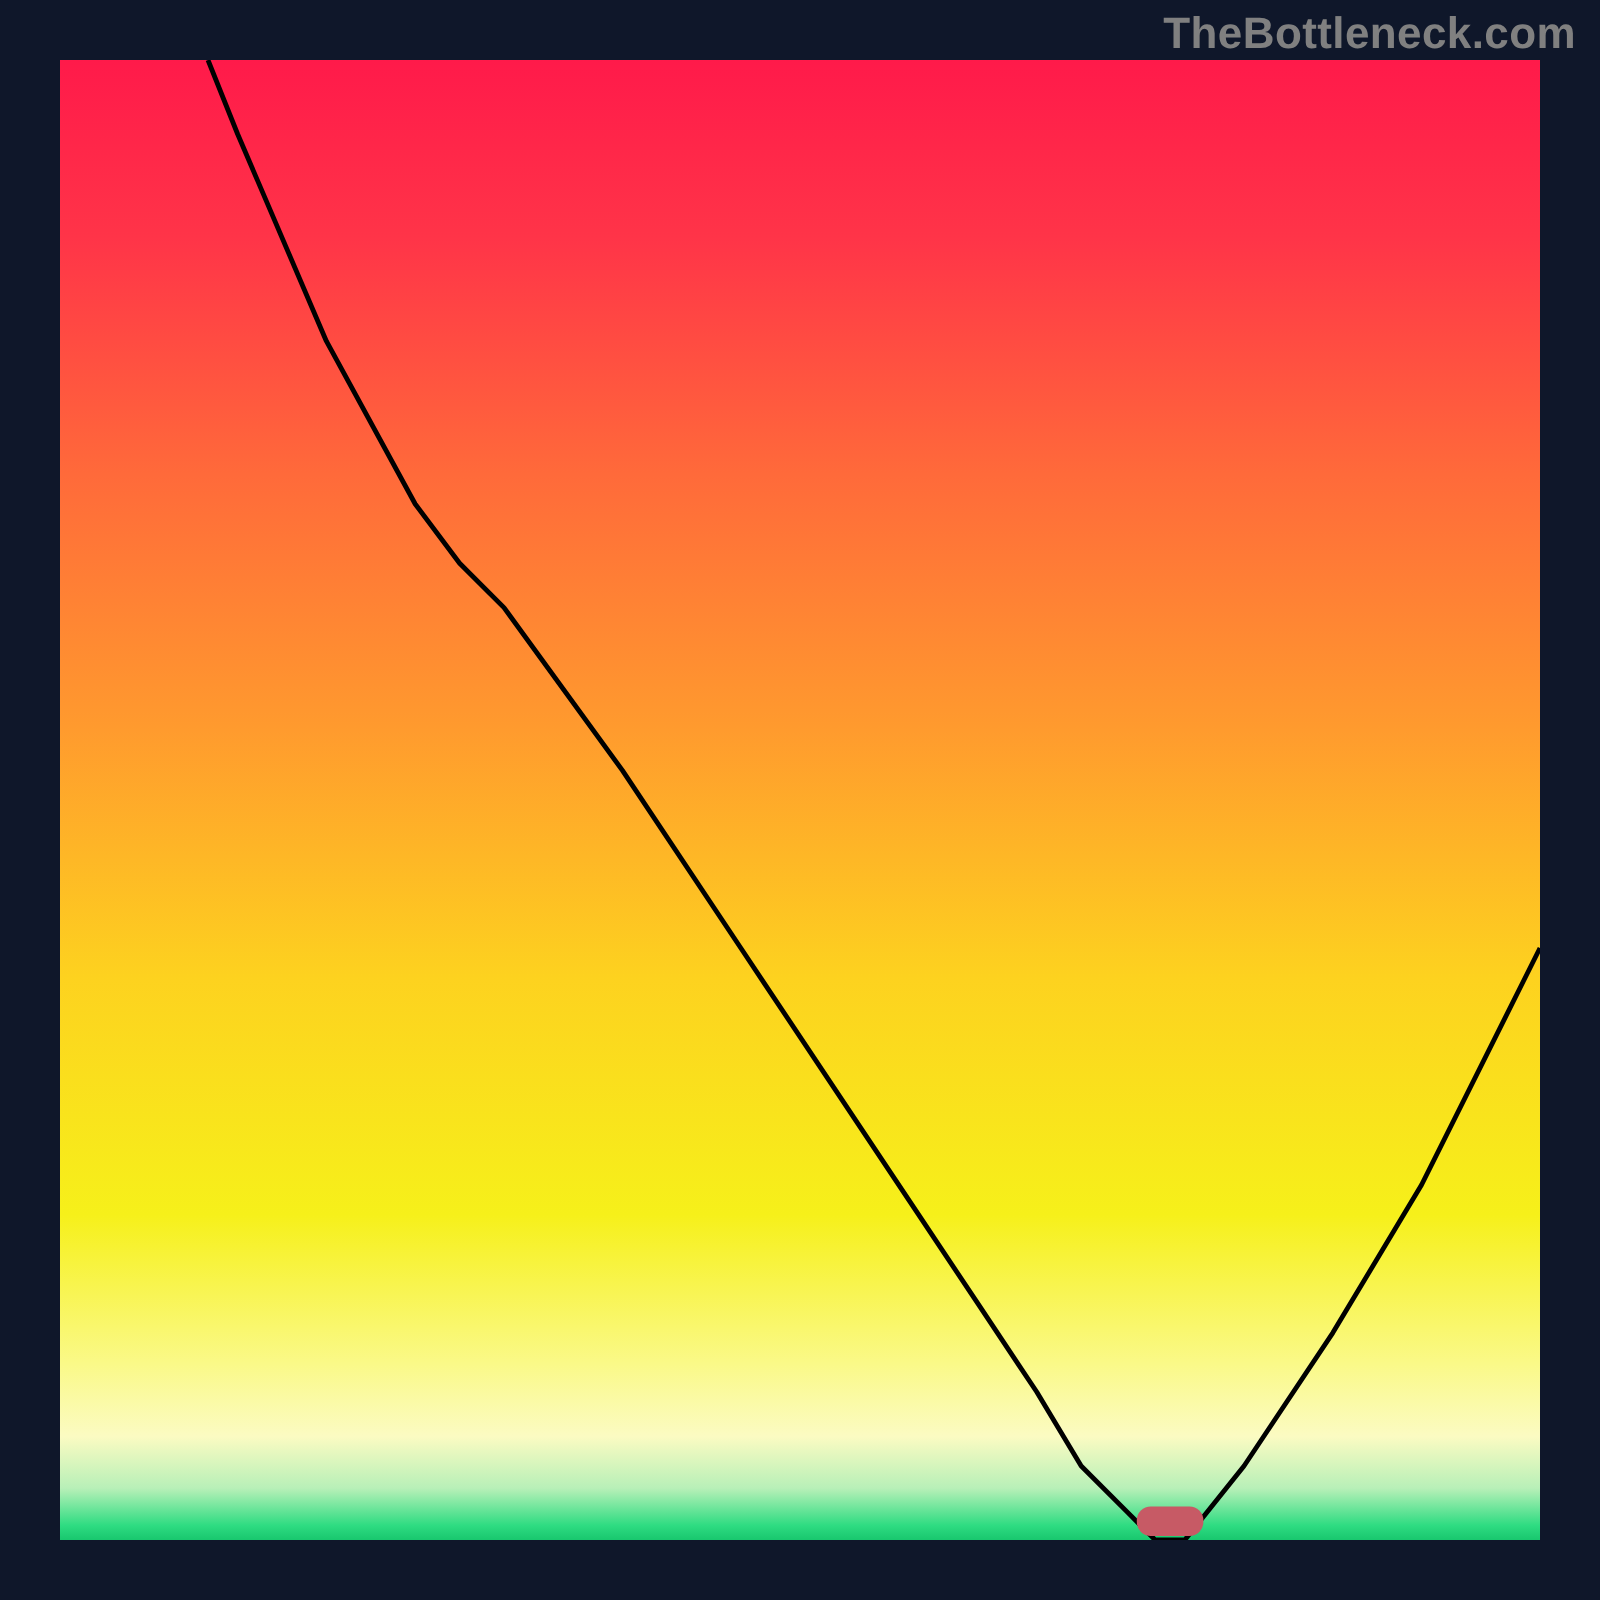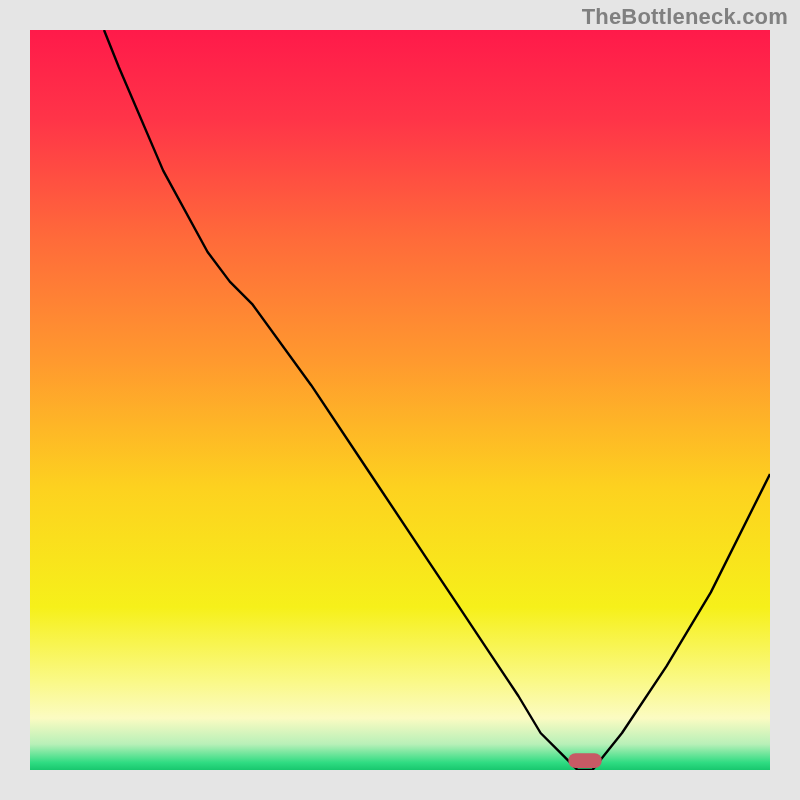--- a/index.html
+++ b/index.html
@@ -7,21 +7,21 @@
     padding: 0;
     width: 800px;
     height: 800px;
     background: #000;
     font-family: Arial, Helvetica, sans-serif;
   }
   .frame {
     position: relative;
     width: 800px;
     height: 800px;
-    background: #e5e5e5;
+    background: #0f172a;
   }
   .watermark {
     position: absolute;
     top: 4px;
     right: 12px;
     color: #808080;
     font-size: 22px;
     font-weight: 600;
     letter-spacing: 0.2px;
   }

